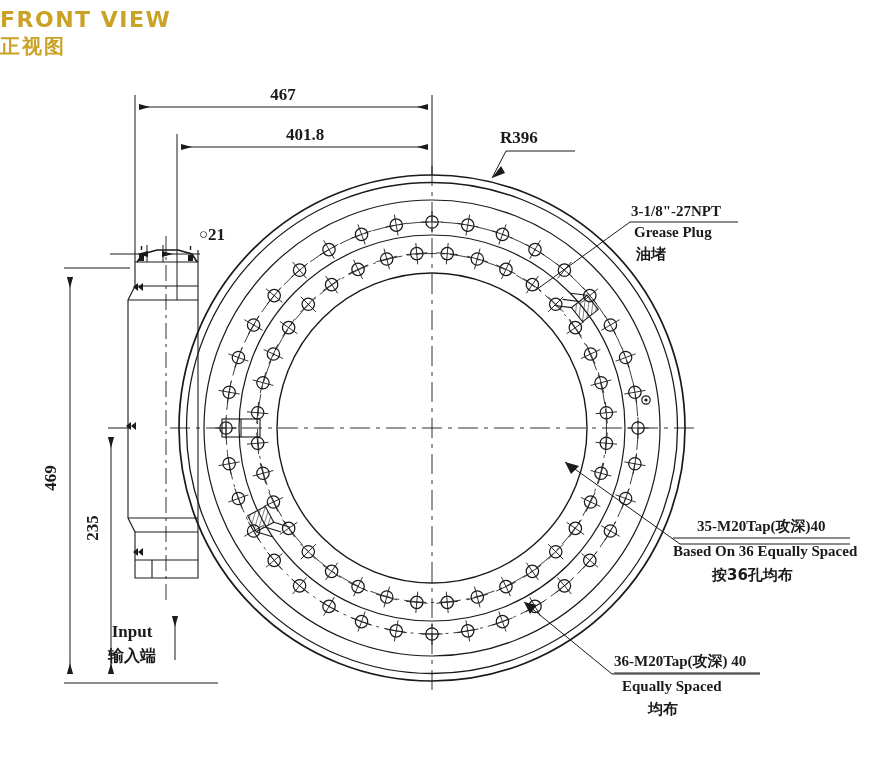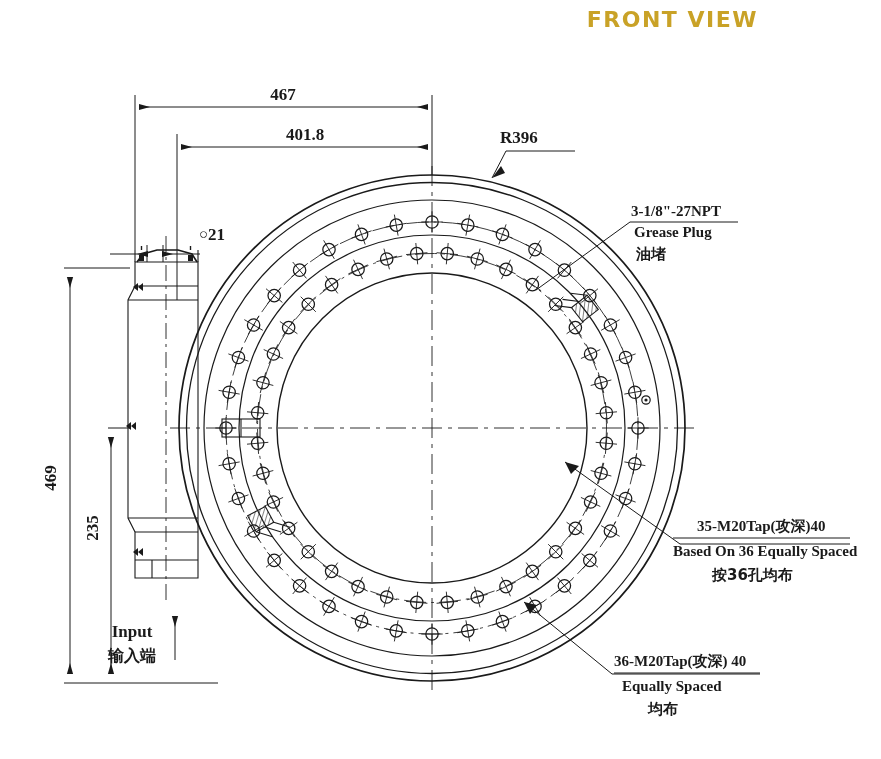--- a/index.html
+++ b/index.html
@@ -20,21 +20,21 @@
     left: 0;
     top: 0;
     width: 881px;
     height: 759px;
   }
   .title-block {
     position: absolute;
     top: 8px;
     left: 0;
     width: 758px;
-    text-align: right;
+    text-align: left;
     pointer-events: none;
   }
   .title-en {
     font-family: "DejaVu Sans", "Liberation Sans", sans-serif;
     font-weight: bold;
     font-size: 22px;
     letter-spacing: 1.5px;
     line-height: 24px;
     margin: 0;
   }
@@ -58,20 +58,21 @@
   .lbl-text { font-size: 17px; }
   .lbl-text-cn { font-size: 16px; font-family: "DejaVu Sans", "Liberation Sans", sans-serif; }
 </style>
 </head>
 <body>
 
 <div id="drawing-root">
 
   <div class="title-block">
     <div class="title-en" id="title-en" style="color: rgb(201, 162, 39);">FRONT VIEW</div>
+    <div class="title-cn" id="title-cn" style="color: rgb(201, 162, 39);">正视图</div>
   </div>
 
   <svg id="main-svg" width="881" height="759" viewBox="0 0 881 759">
 
     <defs>
       <marker id="arrowEnd" markerWidth="11" markerHeight="8" refX="10" refY="4" orient="auto" markerUnits="userSpaceOnUse">
         <path d="M0,4 L11,0.9 L11,7.1 Z" fill="#1a1a1a"></path>
       </marker>
       <marker id="arrowStart" markerWidth="11" markerHeight="8" refX="1" refY="4" orient="auto" markerUnits="userSpaceOnUse">
         <path d="M11,4 L0,0.9 L0,7.1 Z" fill="#1a1a1a"></path>

